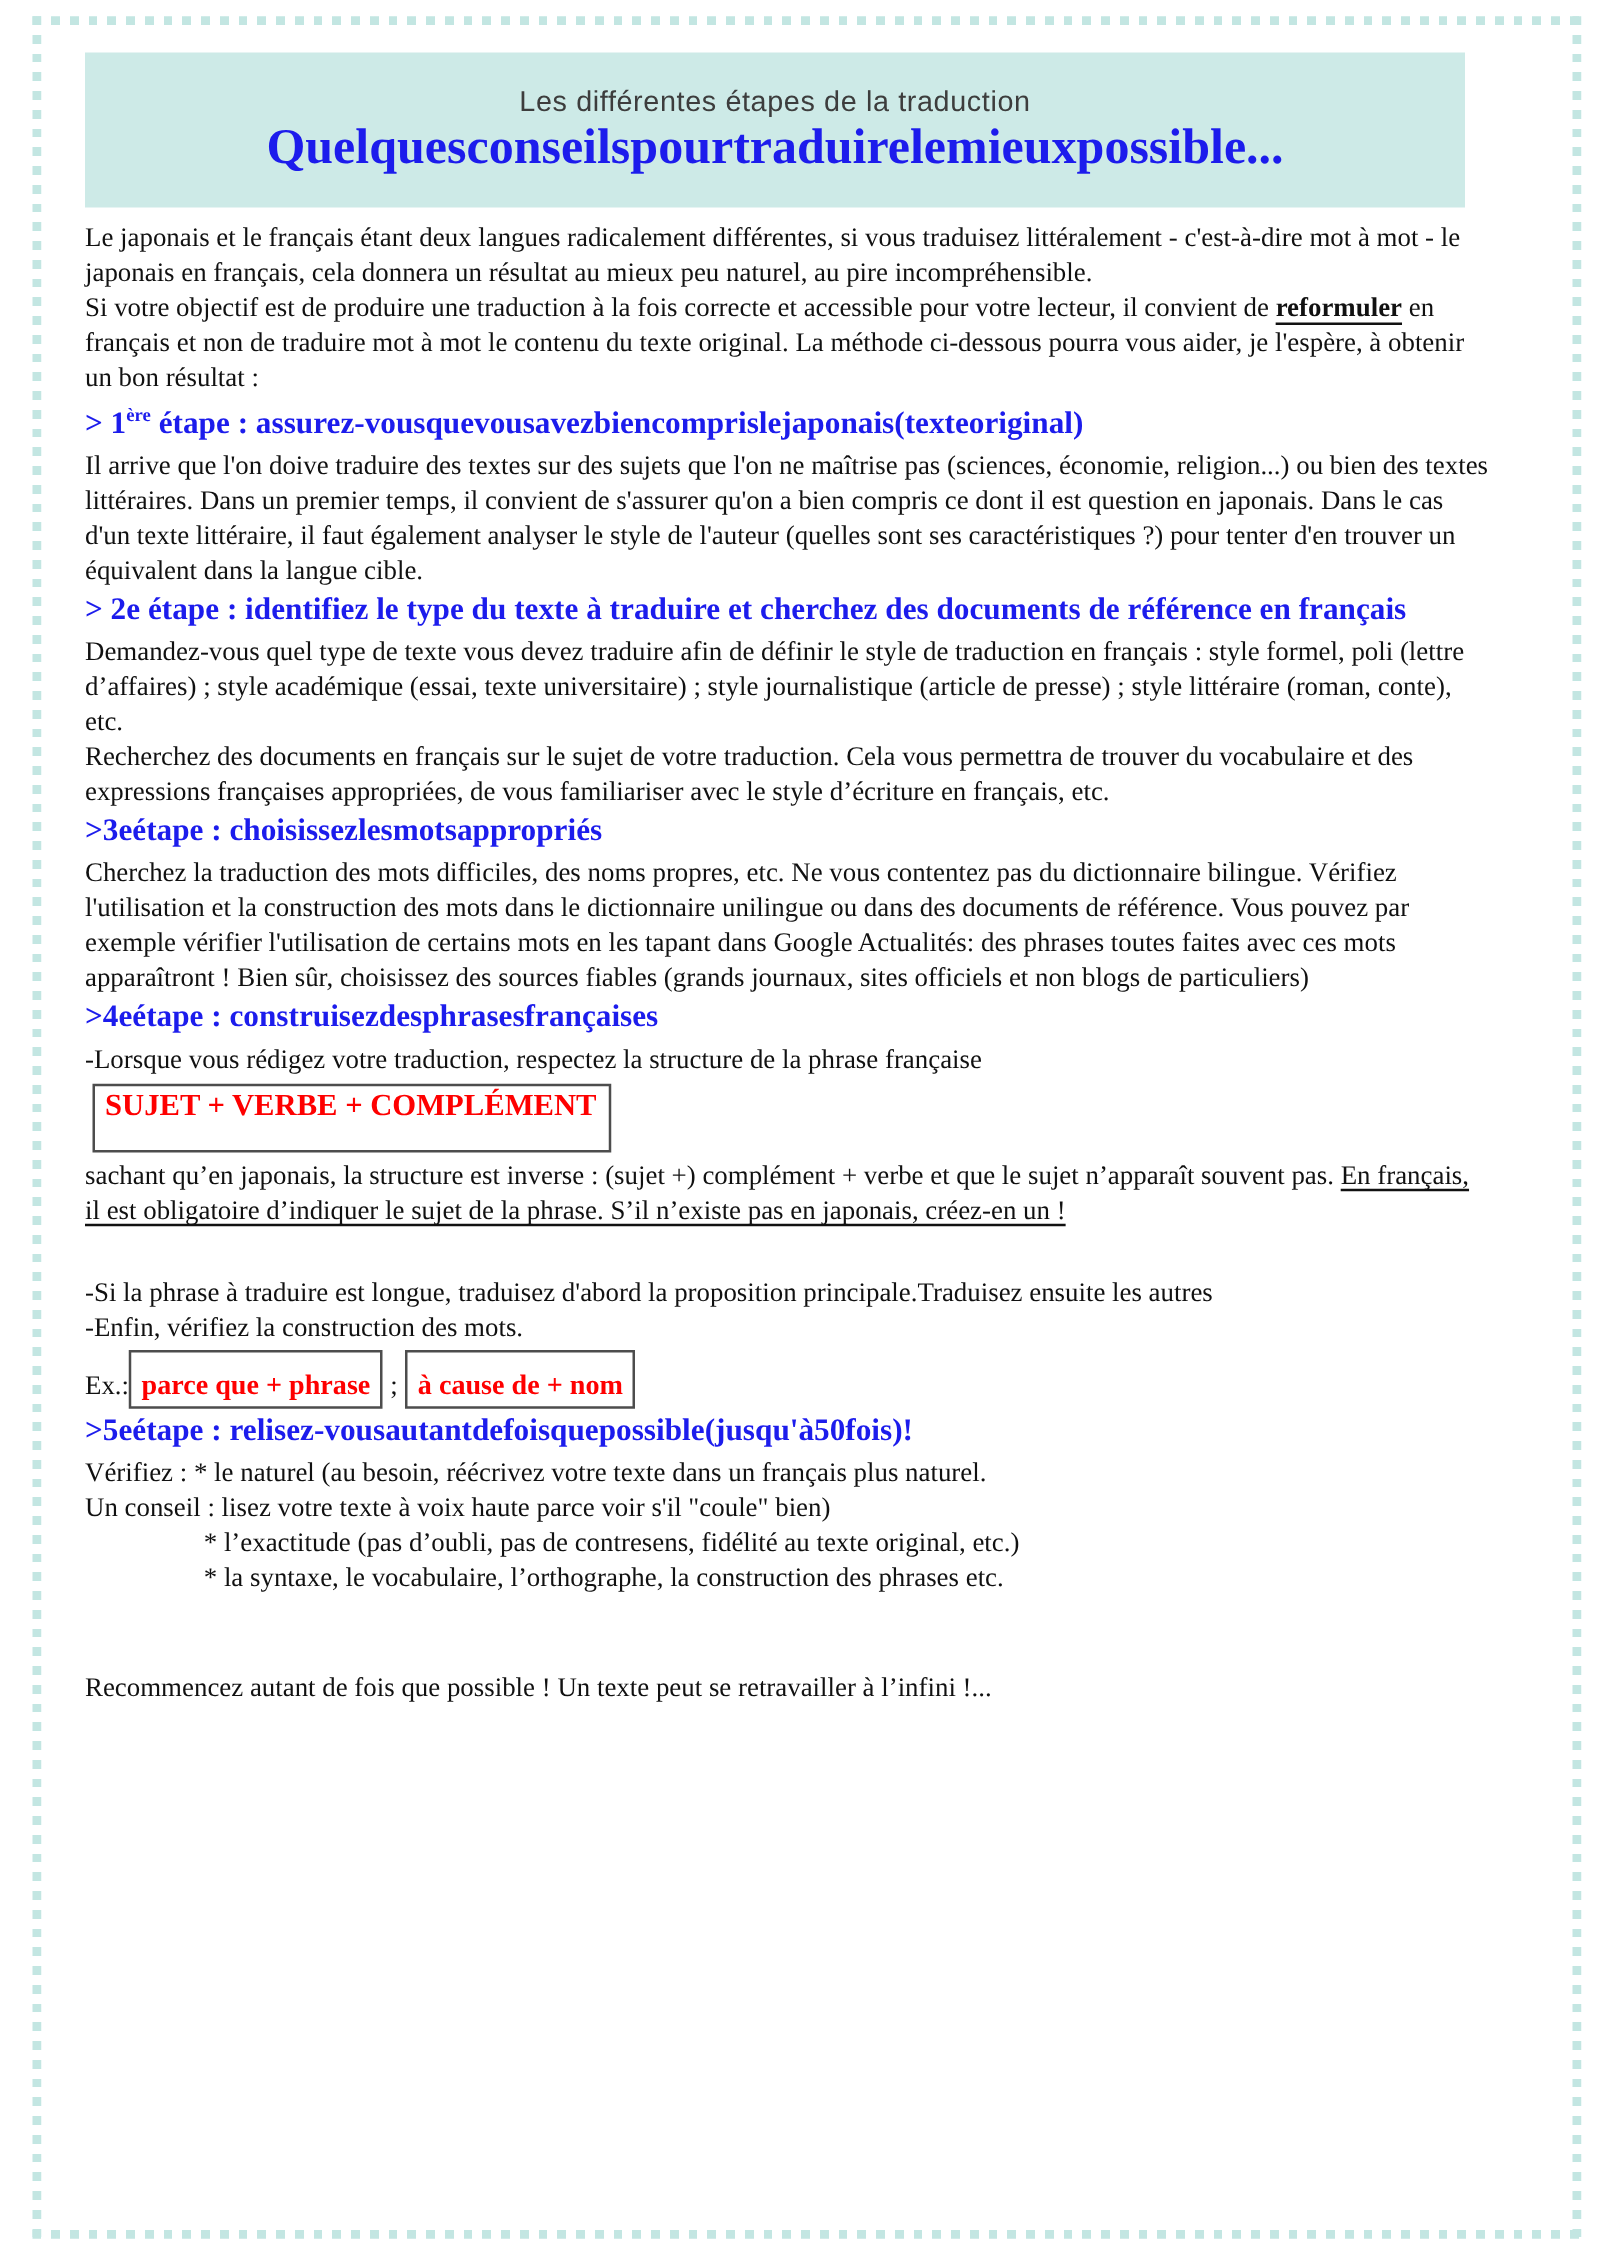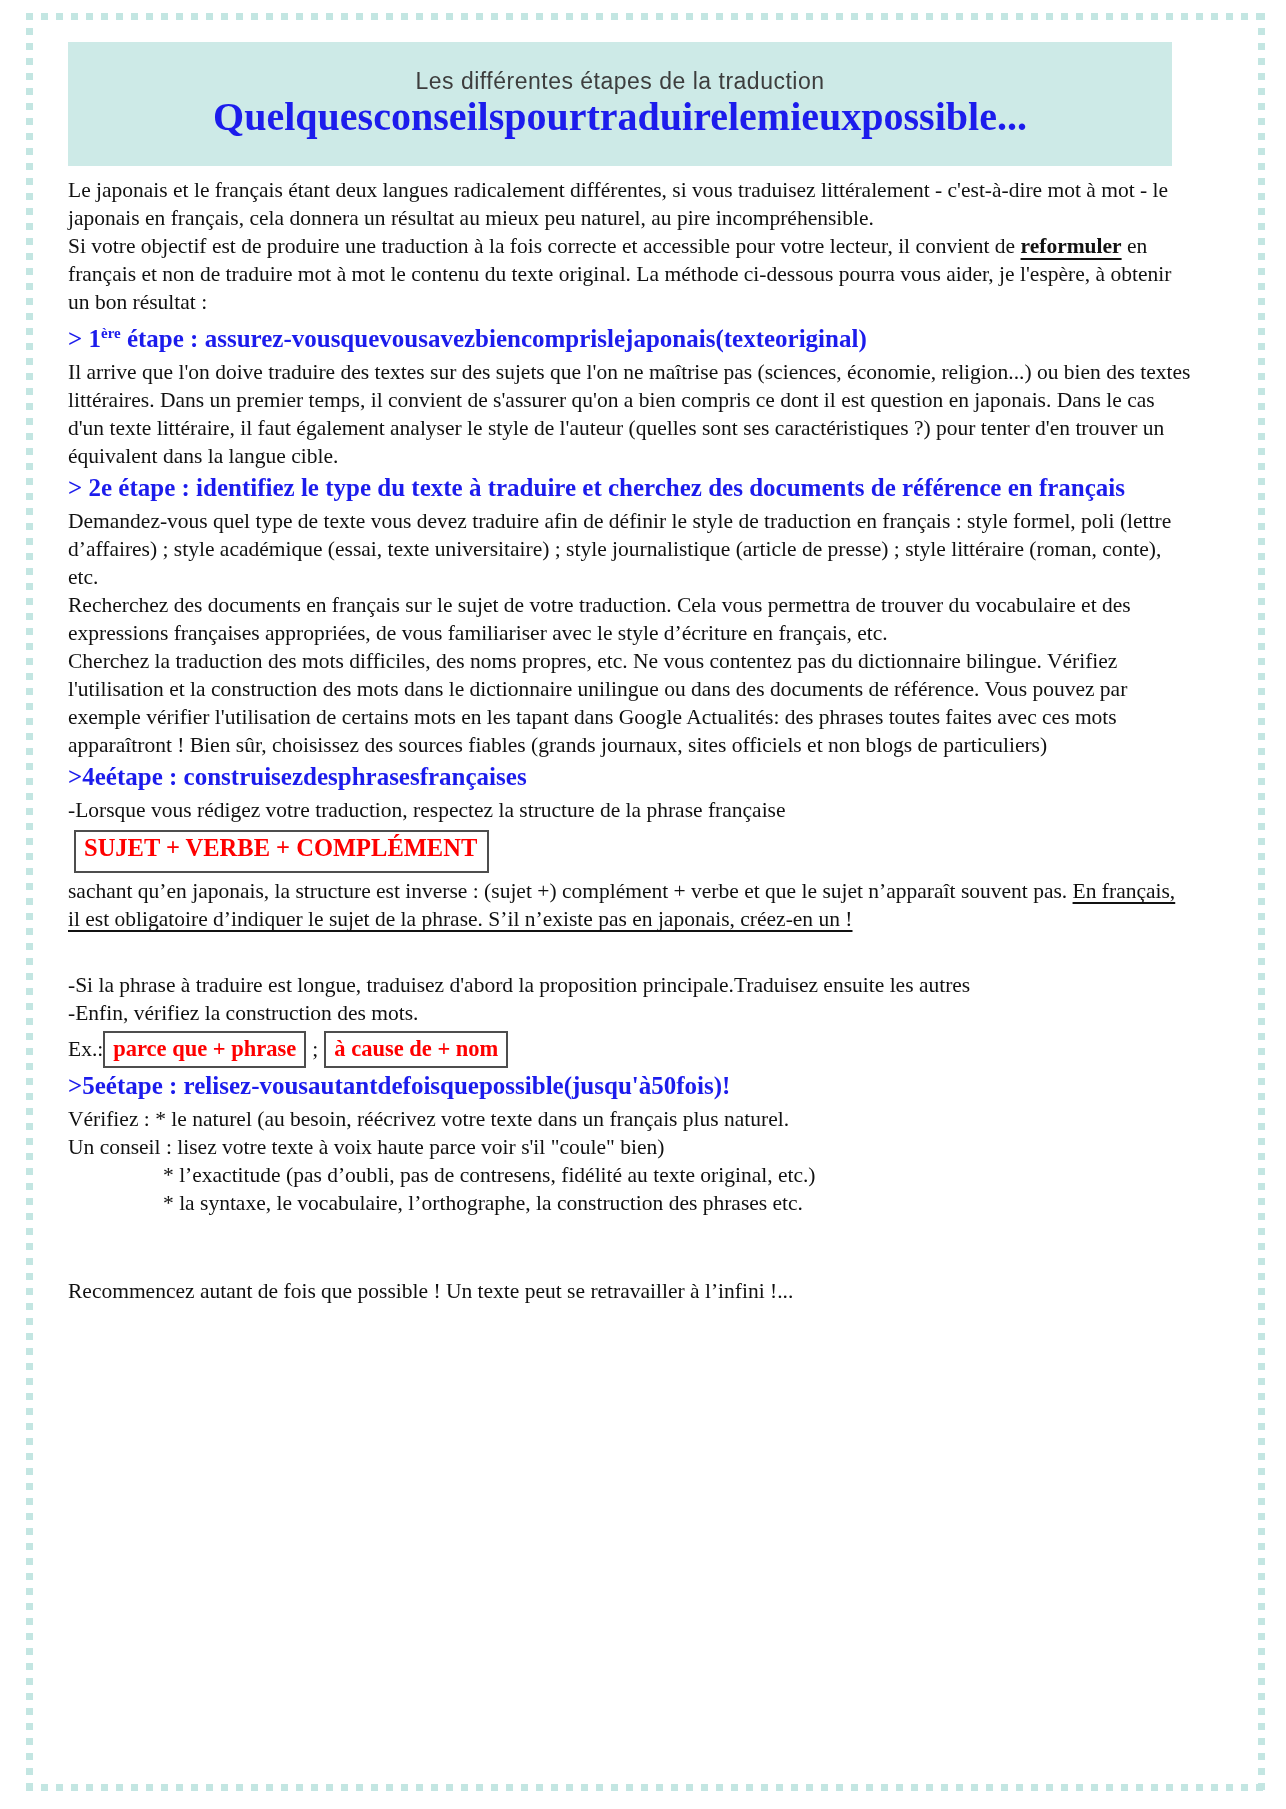--- a/index.html
+++ b/index.html
@@ -93,32 +93,32 @@
   }
   span.u {
     text-decoration: underline;
     text-underline-offset: 4px;
   }
 
   .formula-box {
     display: inline-block;
     margin: 6px 0 4px 6px;
     border: 2px solid #4d4d4d;
-    padding: 1px 10px 8px 8px;
+    padding: 1px 10px 20px 8px;
     color: #fe0000;
     font-weight: bold;
     font-size: 24.5px;
     line-height: 30px;
     background: #ffffff;
   }
   .ex-line { margin-top: 4px; }
   .ex-box {
     display: inline-block;
     border: 2px solid #4d4d4d;
-    padding: 2px 8px 3px 8px;
+    padding: 12px 8px 3px 8px;
     color: #fe0000;
     font-weight: bold;
     font-size: 22.5px;
     line-height: 28px;
     background: #ffffff;
   }
   .ex-sep { padding: 0 6px; }
 
   .one-line { white-space: nowrap; }
   .gap-line { margin-top: 38px; }
@@ -147,20 +147,21 @@
     <div class="body-block"><span>Si votre objectif est de produire une traduction à la fois correcte et accessible pour votre lecteur, il convient de </span><b class="u-bold">reformuler</b><span> en français et non de traduire mot à mot le contenu du texte original. La méthode ci-dessous pourra vous aider, je l'espère, à obtenir un bon résultat :</span></div>
   </div>
 
   <h2 class="step mt-h1"><span>&gt; 1</span><sup>ère</sup><span> étape : assurez-vousquevousavezbiencomprislejaponais(texteoriginal)</span></h2>
   <div class="body-block">Il arrive que l'on doive traduire des textes sur des sujets que l'on ne maîtrise pas (sciences, économie, religion...) ou bien des textes littéraires. Dans un premier temps, il convient de s'assurer qu'on a bien compris ce dont il est question en japonais. Dans le cas d'un texte littéraire, il faut également analyser le style de l'auteur (quelles sont ses caractéristiques ?) pour tenter d'en trouver un équivalent dans la langue cible.</div>
 
   <h2 class="step mt-h2">&gt; 2e étape : identifiez le type du texte à traduire et cherchez des documents de référence en français</h2>
   <div class="body-block">Demandez-vous quel type de texte vous devez traduire afin de définir le style de traduction en français : style formel, poli (lettre d’affaires) ; style académique (essai, texte universitaire) ; style journalistique (article de presse) ; style littéraire (roman, conte), etc.</div>
   <div class="body-block">Recherchez des documents en français sur le sujet de votre traduction. Cela vous permettra de trouver du vocabulaire et des expressions françaises appropriées, de vous familiariser avec le style d’écriture en français, etc.</div>
 
+  <h2 class="step mt-h3">&gt;3eétape : choisissezlesmotsappropriés</h2>
   <div class="body-block">Cherchez la traduction des mots difficiles, des noms propres, etc. Ne vous contentez pas du dictionnaire bilingue. Vérifiez l'utilisation et la construction des mots dans le dictionnaire unilingue ou dans des documents de référence. Vous pouvez par exemple vérifier l'utilisation de certains mots en les tapant dans Google Actualités: des phrases toutes faites avec ces mots apparaîtront ! Bien sûr, choisissez des sources fiables (grands journaux, sites officiels et non blogs de particuliers)</div>
 
   <h2 class="step mt-h4">&gt;4eétape : construisezdesphrasesfrançaises</h2>
   <div class="body-block">-Lorsque vous rédigez votre traduction, respectez la structure de la phrase française</div>
   <div><span class="formula-box">SUJET + VERBE + COMPLÉMENT</span></div>
   <div class="body-block"><span>sachant qu’en japonais, la structure est inverse : (sujet +) complément + verbe et que le sujet n’apparaît souvent pas. </span><span class="u">En français, il est obligatoire d’indiquer le sujet de la phrase. S’il n’existe pas en japonais, créez-en un !</span></div>
   <div class="body-block one-line gap-line">-Si la phrase à traduire est longue, traduisez d'abord la proposition principale.Traduisez ensuite les autres</div>
   <div class="body-block one-line">-Enfin, vérifiez la construction des mots.</div>
   <div class="ex-line"><span>Ex.:</span><span class="ex-box">parce que + phrase</span><span class="ex-sep">;</span><span class="ex-box">à cause de + nom</span></div>
 

